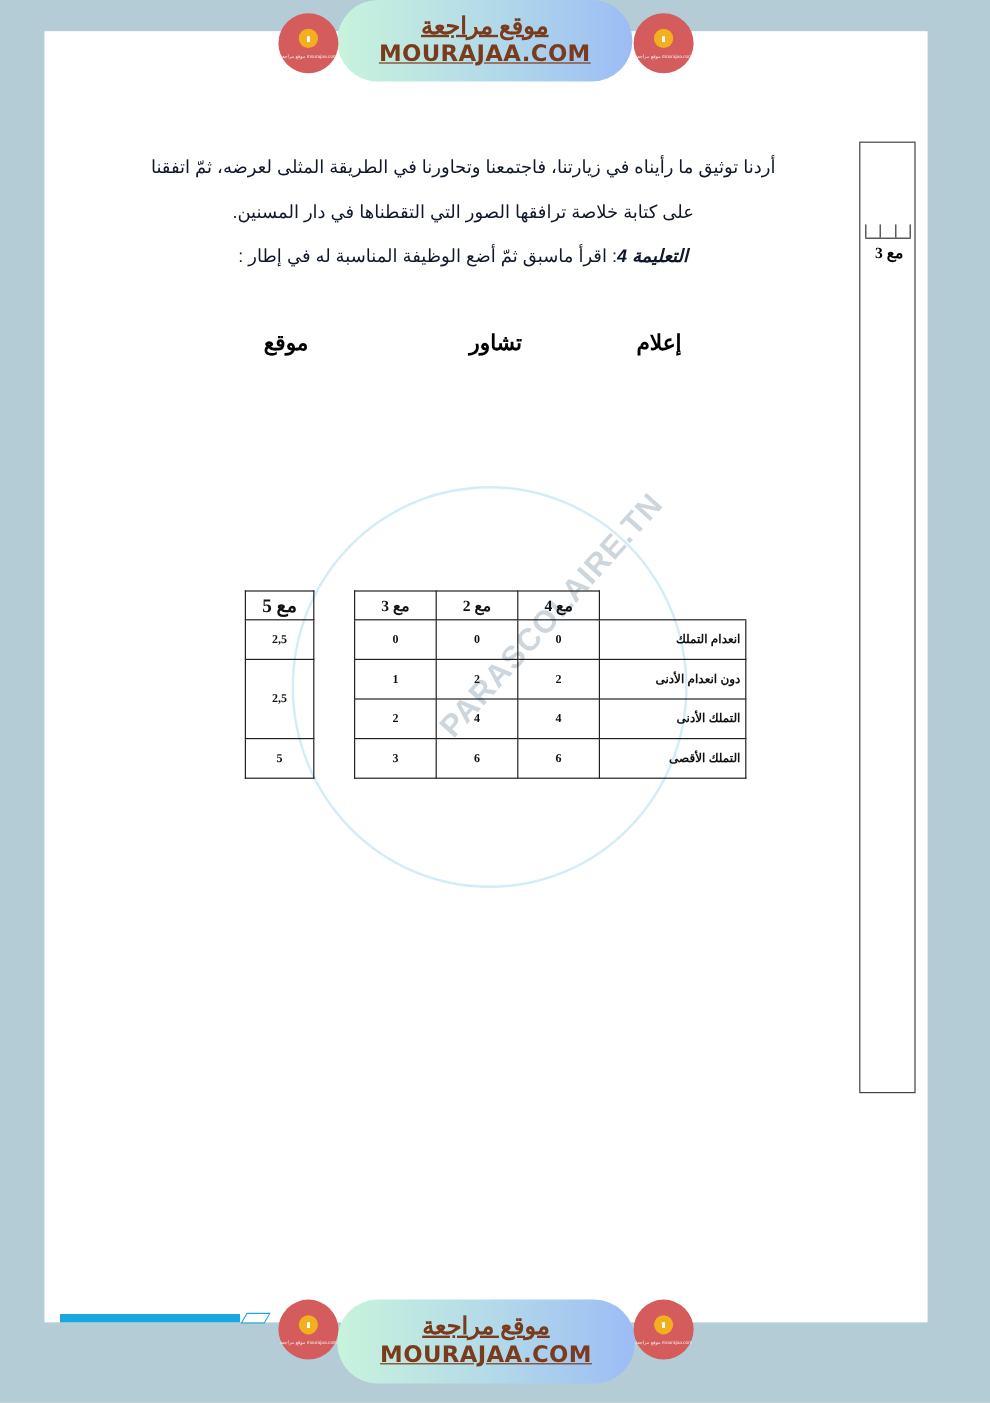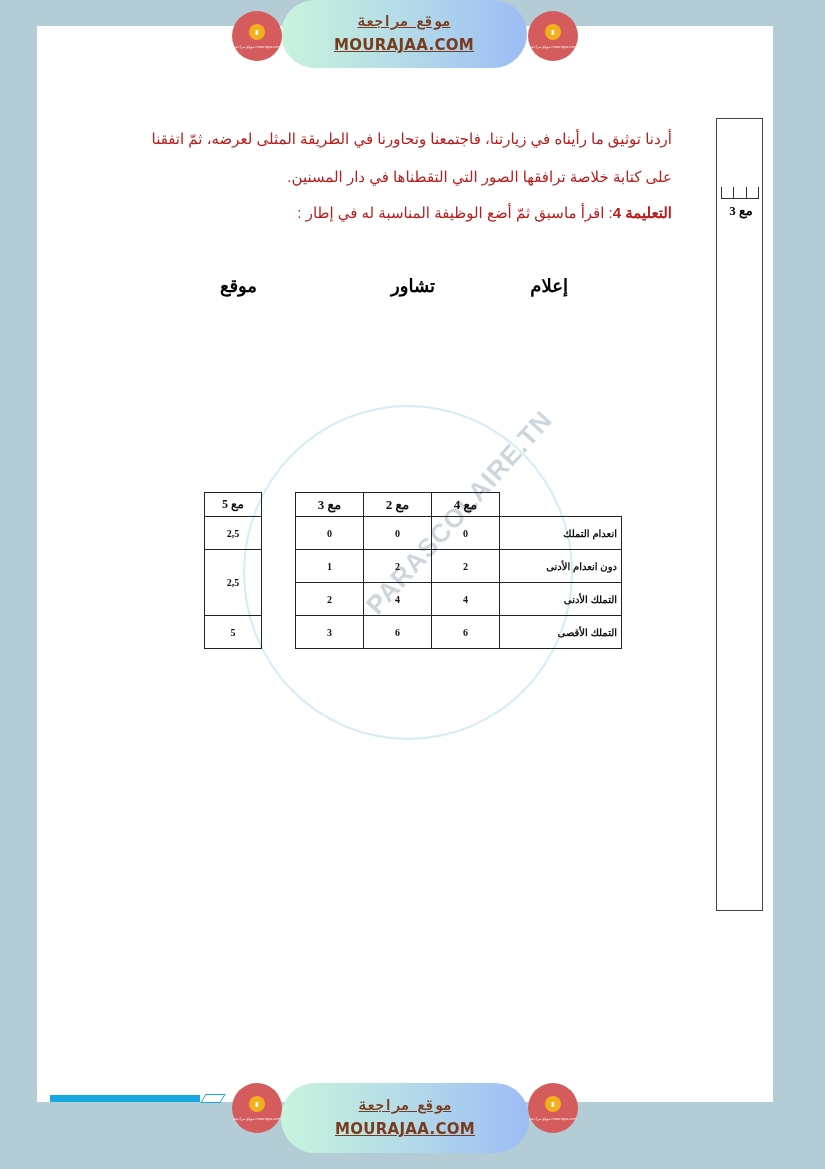--- a/index.html
+++ b/index.html
@@ -20,22 +20,22 @@
       position: absolute;
       height: 68px;
       border-radius: 34px;
       background: linear-gradient(90deg, #c8f3dc 0%, #b4dbe8 50%, #9cbcf5 100%);
       display: flex; flex-direction: column; align-items: center; justify-content: center;
       color: #7a3b1c;
       font-weight: bold;
       text-decoration: underline;
       z-index: 5;
     }
-    .banner .ar { font-size: 14px; line-height: 22px; direction: rtl; font-family: Liberation Mono, monospace; }
-    .banner .en { font-size: 15px; line-height: 24px; letter-spacing: 0.3px; font-family: "DejaVu Sans", sans-serif; }
+    .banner .ar { font-size: 20px; line-height: 22px; direction: rtl; font-family: Liberation Serif, serif; }
+    .banner .en { font-size: 19px; line-height: 24px; letter-spacing: 0.3px; font-family: "DejaVu Sans", sans-serif; }
     .badge {
       position: absolute;
       width: 50px; height: 50px; border-radius: 50%;
       background: #d45c5c;
       display: flex; flex-direction: column; align-items: center; justify-content: center;
       z-index: 6;
     }
     .badge .dot {
       width: 16px; height: 16px; border-radius: 50%;
       background: #f2b01e;
@@ -63,24 +63,24 @@
     .side-label {
       position: absolute; left: 6px; top: 84px; width: 36px;
       font-family: "Liberation Serif", serif; font-weight: bold;
       font-size: 13px; direction: rtl; text-align: center;
     }
 
     
     .para {
       position: absolute;
       left: 100px; width: 572px;
-      direction: rtl; text-align: right;
-      font-size: 15px; color: #b91c1c;
-    }
-    .para b { font-weight: bold; }
+      direction: rtl; text-align: center;
+      font-size: 15px; color: #0f172a;
+    }
+    .para b { font-weight: bold; font-style: italic; }
     .functions {
       position: absolute; top: 275px; left: 200px; width: 380px; height: 26px;
       font-size: 18px; font-weight: bold; direction: rtl;
     }
     .functions span { position: absolute; top: 0; }
 
     
     .watermark {
       position: absolute; left: 243px; top: 405px;
       width: 330px; height: 335px; border-radius: 50%;
@@ -102,21 +102,21 @@
       font-size: 10px; text-align: center; color: #111;
     }
     .tbl-main { left: 295px; top: 492px; direction: ltr; }
     .tbl-main th { height: 24px; width: 68px; font-size: 13px; }
     .tbl-main td { height: 33px; width: 68px; }
     .tbl-main td.rowlabel { width: 122px; text-align: right; padding-right: 4px; direction: rtl; font-size: 10px; font-family: "Liberation Sans", sans-serif; }
     .tbl-main th.blank { border: none; border-bottom: 1.5px solid #222; background: transparent; }
     .tbl-main tr:last-child td { border-bottom: 1.5px solid #222; }
 
     .tbl-side { left: 204px; top: 492px; }
-    .tbl-side th { height: 24px; width: 57px; font-size: 12px; }
+    .tbl-side th { height: 24px; width: 57px; font-size: 16px; }
     .tbl-side td { width: 57px; }
 
     
     .footer-stripe {
       position: absolute; left: 50px; top: 1095px;
       width: 150px; height: 7px; background: #19a7e0; z-index: 2;
     }
     .footer-skew {
       position: absolute; left: 203px; top: 1094px;
       width: 20px; height: 9px; border: 1.5px solid #19a7e0;

